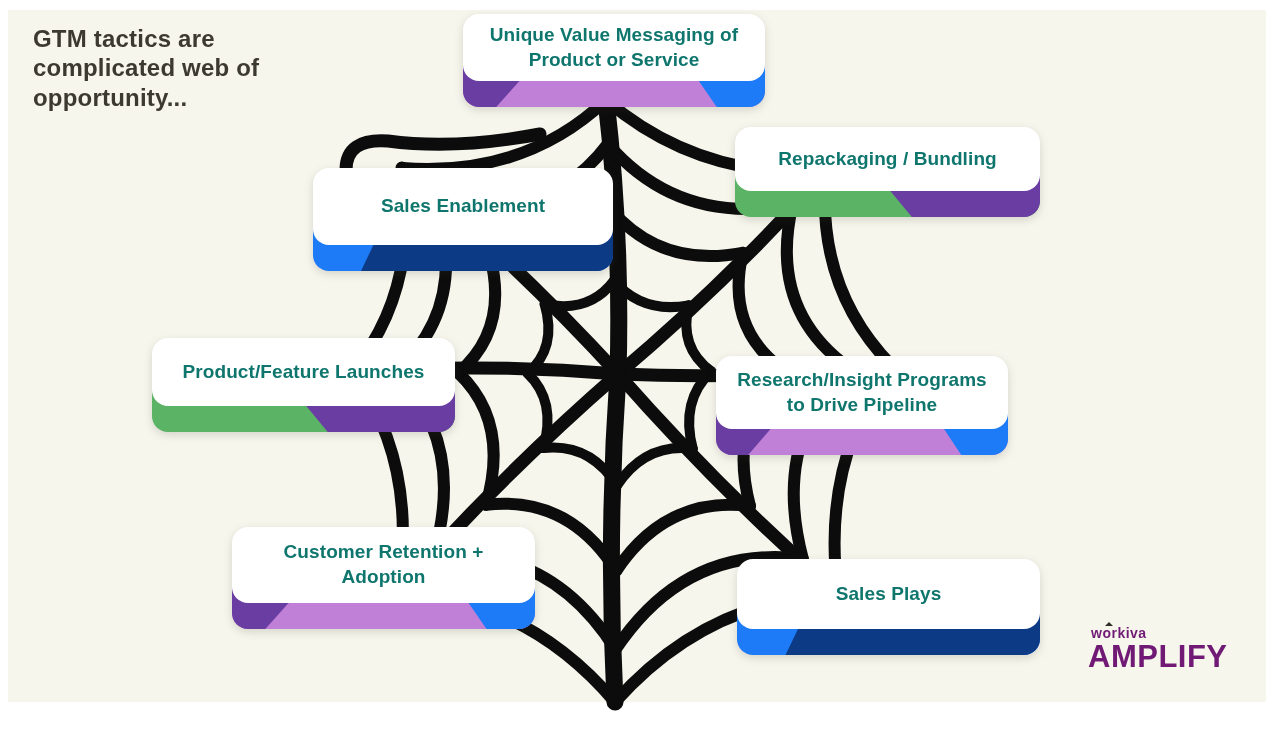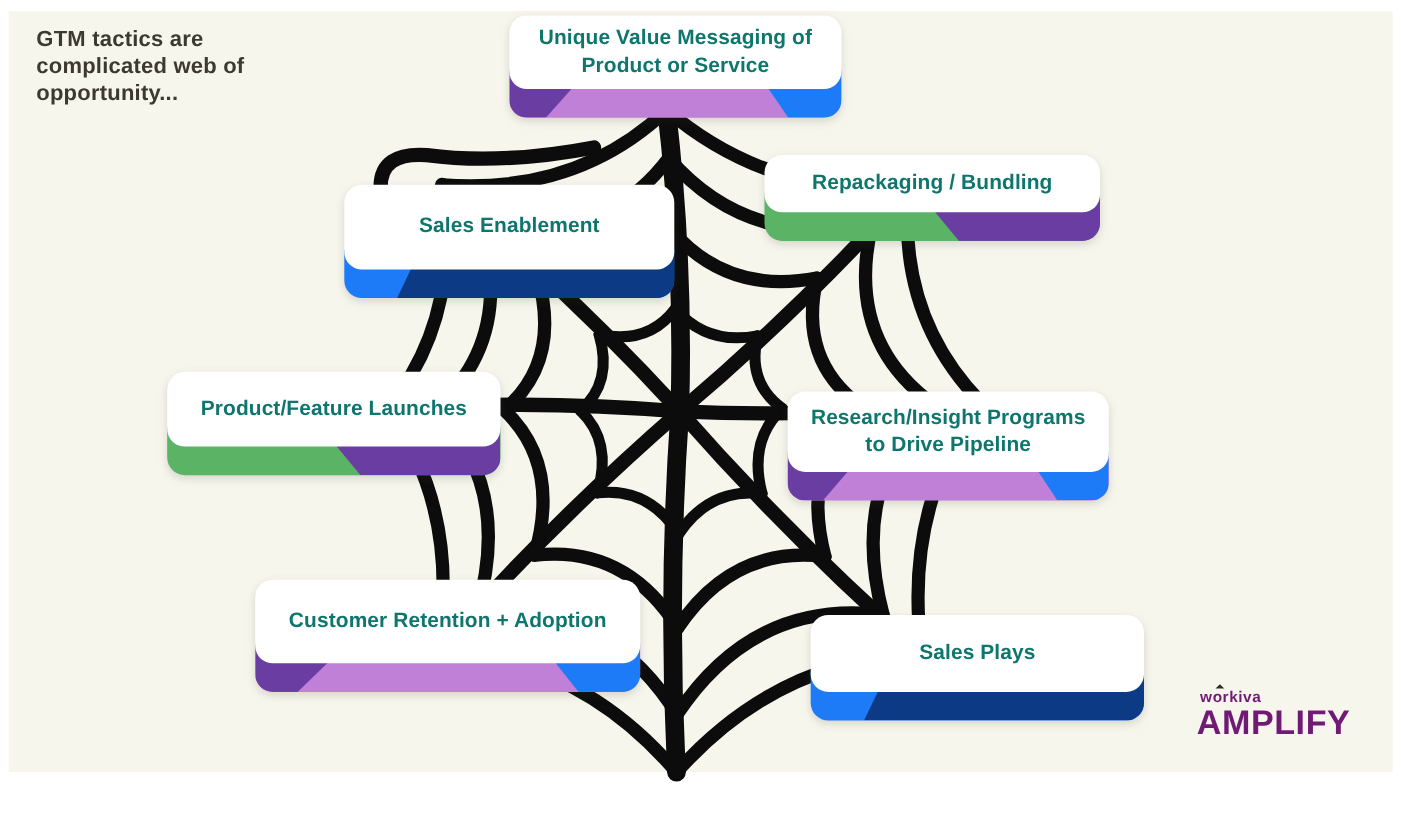--- a/index.html
+++ b/index.html
@@ -10,21 +10,21 @@
   }
   .slide{
     position:absolute;left:8px;top:10px;width:1258px;height:692px;
     background:#f7f6ed;
   }
   .web{
     position:absolute;left:0;top:0;width:1274px;height:740px;z-index:1;
   }
   .title{
     position:absolute;left:33px;top:24px;width:320px;z-index:3;
-    font-size:20px;font-weight:700;color:#3c3a30;line-height:1.22;
+    font-size:24px;font-weight:700;color:#3c3a30;line-height:1.22;
     letter-spacing:0.2px;
   }
   .title div{display:block;}
   .card{
     position:absolute;z-index:2;
     filter:drop-shadow(0 3px 4px rgba(60,60,50,0.18));
   }
   .card .stripe{
     position:absolute;left:0;right:0;bottom:0;height:44px;
     border-radius:0 0 16px 16px;overflow:hidden;
@@ -42,25 +42,25 @@
   
   .stripe.purple-trio{background:#c080d8;}
   .stripe.purple-trio::before{background:#6a3da3;clip-path:polygon(0 0,24% 0,11% 100%,0 100%);}
   .stripe.purple-trio::after{background:#1e7bf7;clip-path:polygon(74% 0,100% 0,100% 100%,84% 100%);}
   .stripe.green-purple{background:#5bb366;}
   .stripe.green-purple::after{background:#6a3da3;clip-path:polygon(46% 0,100% 0,100% 100%,58% 100%);}
   .stripe.blue-navy{background:#1e7bf7;}
   .stripe.blue-navy::after{background:#0d3a85;clip-path:polygon(23% 0,100% 0,100% 100%,16% 100%);}
   
   .c1{left:463px;top:14px;width:302px;height:93px;}
-  .c2{left:695px;top:127px;width:305px;height:78px;margin-top:14px;}
+  .c2{left:735px;top:127px;width:305px;height:90px;}
   .c3{left:313px;top:168px;width:300px;height:103px;}
   .c4{left:152px;top:338px;width:303px;height:94px;}
   .c5{left:716px;top:356px;width:292px;height:99px;}
-  .c6{left:232px;top:527px;width:350px;height:102px;}
+  .c6{left:232px;top:527px;width:303px;height:102px;}
   .c7{left:737px;top:547px;width:303px;height:96px;margin-top:12px;}
   
   .logo{
     position:absolute;left:1088px;top:626px;z-index:3;color:#701a75;
     text-align:left;line-height:1;
   }
   .logo-brand{
     position:relative;font-size:14px;font-weight:700;letter-spacing:0.5px;
     margin-left:3px;margin-bottom:1px;
   }

